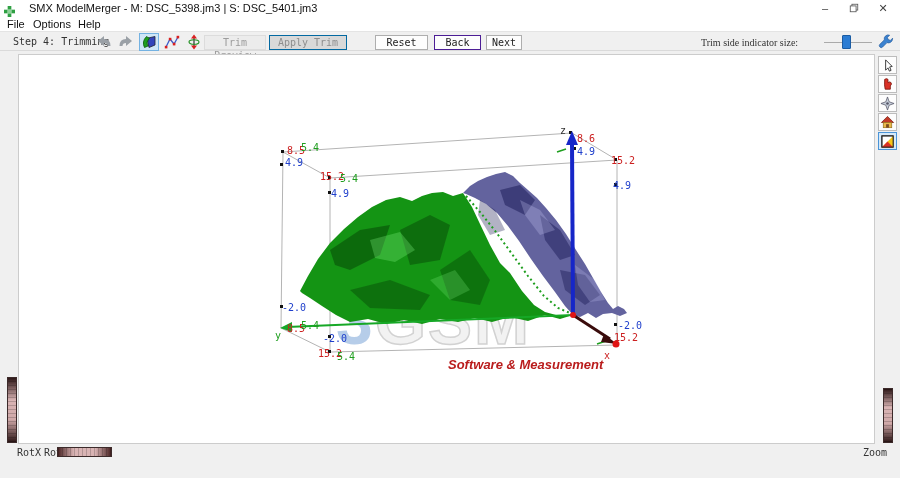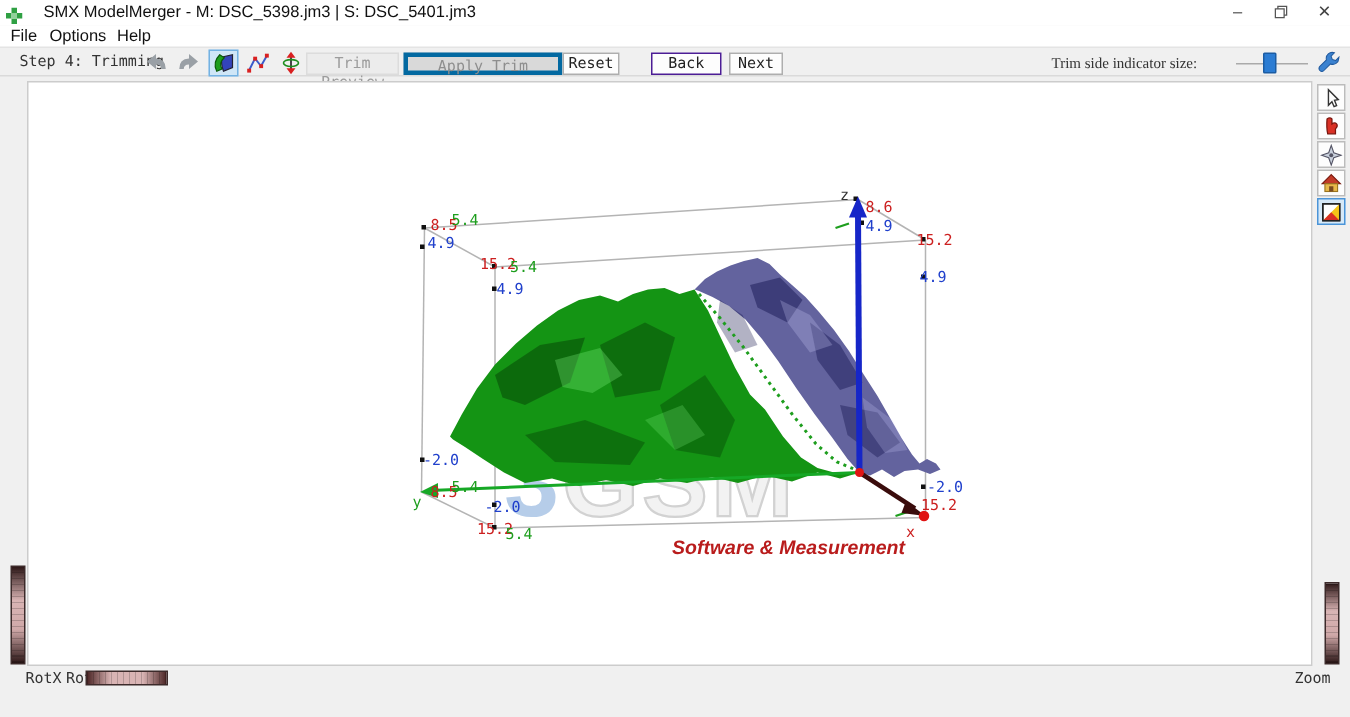--- a/index.html
+++ b/index.html
@@ -29,22 +29,22 @@
   .tico { position:absolute; top:1px; width:18px; height:16px; }
   .tico svg { display:block; }
   #undo-icon { left:96px; } #redo-icon { left:117px; }
   .toolbtn { position:absolute; top:0px; width:20px; height:18px; border:1px solid transparent;
              display:flex; align-items:center; justify-content:center; }
   #surface-tool { left:139px; background:#cfe6f7; border-color:#74b2e2; }
   #polyline-tool { left:162px; } #flipaxis-tool { left:184px; }
   .pbtn { position:absolute; top:2px; height:15px; font-size:10px; text-align:center;
           font-family:"DejaVu Sans Mono", monospace; line-height:13px; }
   #btn-trim-preview { left:204px; width:62px; background:#ececec; border:1px solid #dcdcdc; color:#9c9c9c; }
-  #btn-apply-trim   { left:269px; width:106px; background:#d9d9d9; border:3px solid #0369a1; color:#8e8e8e; }
-  #btn-reset { left:375px; width:38px; background:#fdfdfd; border:1px solid #aeaeae; color:#222; }
+  #btn-apply-trim   { left:269px; width:78px; background:#d9d9d9; border:1px solid #0369a1; color:#8e8e8e; }
+  #btn-reset { left:375px; width:53px; background:#fdfdfd; border:1px solid #aeaeae; color:#222; }
   #btn-back  { left:434px; width:47px; background:#fdfdfd; border:1px solid #4c1d95; color:#222; }
   #btn-next  { left:486px; width:36px; background:#fdfdfd; border:1px solid #aeaeae; color:#222; }
   #trim-size-label { position:absolute; left:701px; top:4px; font-size:10px; color:#333;
                      font-family:Liberation Serif, serif; }
   #trim-size-slider { position:absolute; left:824px; top:0; width:48px; height:18px; }
   #trim-size-groove { position:absolute; left:0; top:9px; width:48px; height:1px; background:#aaaaaa; }
   #trim-size-handle { position:absolute; left:18px; top:2px; width:9px; height:14px;
                       background:#2b7cd3; border:1px solid #1b5ca3; border-radius:1px; }
   #wrench-icon { position:absolute; left:877px; top:1px; width:19px; height:16px; }
   

